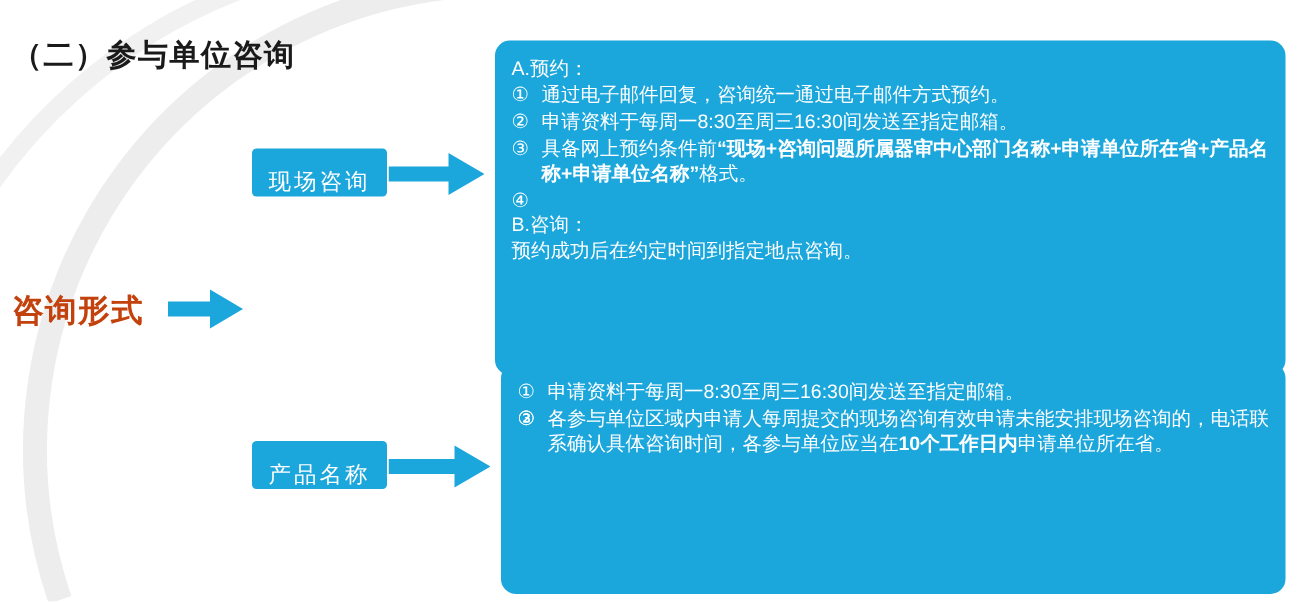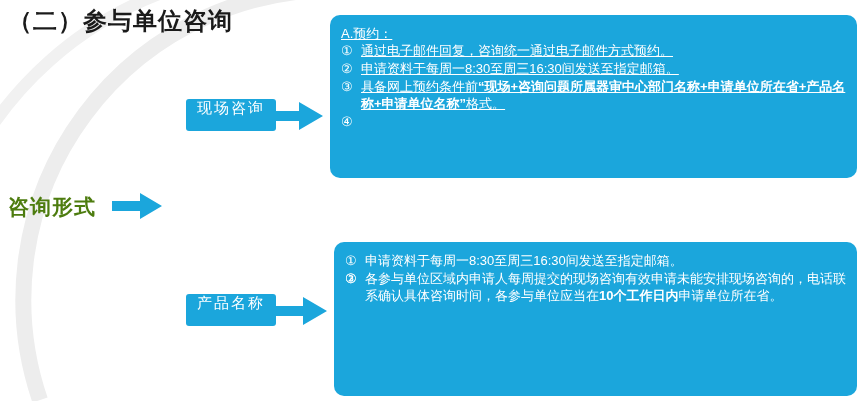--- a/index.html
+++ b/index.html
@@ -4,44 +4,44 @@
 <style>
   :root { --accent:#1BA6DC; --on-accent:#FFFFFF; }
   * { box-sizing:border-box; }
   html,body { margin:0; padding:0; background:#fff; }
   .slide {
     position:relative; width:865px; height:401px; background:#fff;
     font-family:"Liberation Sans", sans-serif; overflow:hidden;
   }
   .watermark { position:absolute; left:0; top:0; z-index:0; }
   .title {
-    position:absolute; left:8px; top:5px; z-index:2;
-    font-size:24px; font-weight:bold; color:#1a1a1a; letter-spacing:1px;
+    position:absolute; left:8px; top:23px; z-index:2;
+    font-size:20px; font-weight:bold; color:#1a1a1a; letter-spacing:1px;
   }
   .root-label {
     position:absolute; left:8px; top:193px; z-index:2;
-    font-size:21px; font-weight:bold; color:#4d7c0f; letter-spacing:1px;
+    font-size:21px; font-weight:bold; color:#c2410c; letter-spacing:1px;
   }
   .node {
     position:absolute; z-index:2; width:90px; height:32px;
     background:var(--accent); color:var(--on-accent);
-    display:flex; align-items:flex-start; justify-content:center;
-    font-size:15px; letter-spacing:2px; border-radius:3px;margin-left:18px;
+    display:flex; align-items:flex-end; justify-content:center;
+    font-size:15px; letter-spacing:2px; border-radius:3px;
   }
   #node-onsite { left:168px; top:99px; }
   #node-email  { left:168px; top:294px; }
   .block-arrow { position:absolute; z-index:2; color:var(--accent); }
   #arrow-root   { left:112px; top:192px; }
   #arrow-onsite { left:259px; top:101px; }
   #arrow-email  { left:259px; top:296px; }
   .panel {
     position:absolute; z-index:2; background:var(--accent); color:var(--on-accent);
     border-radius:10px; font-size:13px; line-height:17px; padding:10px 11px;
   }
-  #panel-onsite { left:330px; top:15px;  width:527px; height:163px;text-decoration:underline; }
+  #panel-onsite { left:330px; top:27px;  width:527px; height:223px; }
   #panel-email  { left:334px; top:242px; width:523px; height:154px; }
   .panel ul { margin:0; padding:0; list-style:none; }
   .panel li { position:relative; padding-left:20px; margin:0 0 1px 0; }
   .panel li .num { position:absolute; left:0; top:0; }
   .panel .bold { font-weight:bold; }
   .section-header { margin:0; }
   .section-b { margin-top:17px; }
 </style>
 </head>
 <body>
@@ -76,20 +76,22 @@
   </svg>
 
   <div class="panel" id="panel-onsite">
     <div class="section-header">A.预约：</div>
     <ul>
         <li><span class="num">①</span><span>通过电子邮件回复，咨询统一通过电子邮件方式预约。</span></li>
         <li><span class="num">②</span><span>申请资料于每周一8:30至周三16:30间发送至指定邮箱。</span></li>
         <li><span class="num">③</span><span>具备网上预约条件前</span><span class="bold">“现场+咨询问题所属器审中心部门名称+申请单位所在省+产品名称+申请单位名称”</span><span>格式。</span></li>
         <li><span class="num">④</span></li>
       </ul>
+    <div class="section-header section-b">B.咨询：</div>
+    <div>预约成功后在约定时间到指定地点咨询。</div>
   </div>
 
   <div class="panel" id="panel-email">
     <ul>
         <li><span class="num">①</span><span>申请资料于每周一8:30至周三16:30间发送至指定邮箱。</span></li>
         <li><span class="num">②</span></li>
         <li><span class="num">③</span><span>各参与单位区域内申请人每周提交的现场咨询有效申请未能安排现场咨询的，电话联系确认具体咨询时间，各参与单位应当在</span><span class="bold">10个工作日内</span><span>申请单位所在省。</span></li>
       </ul>
   </div>
 

